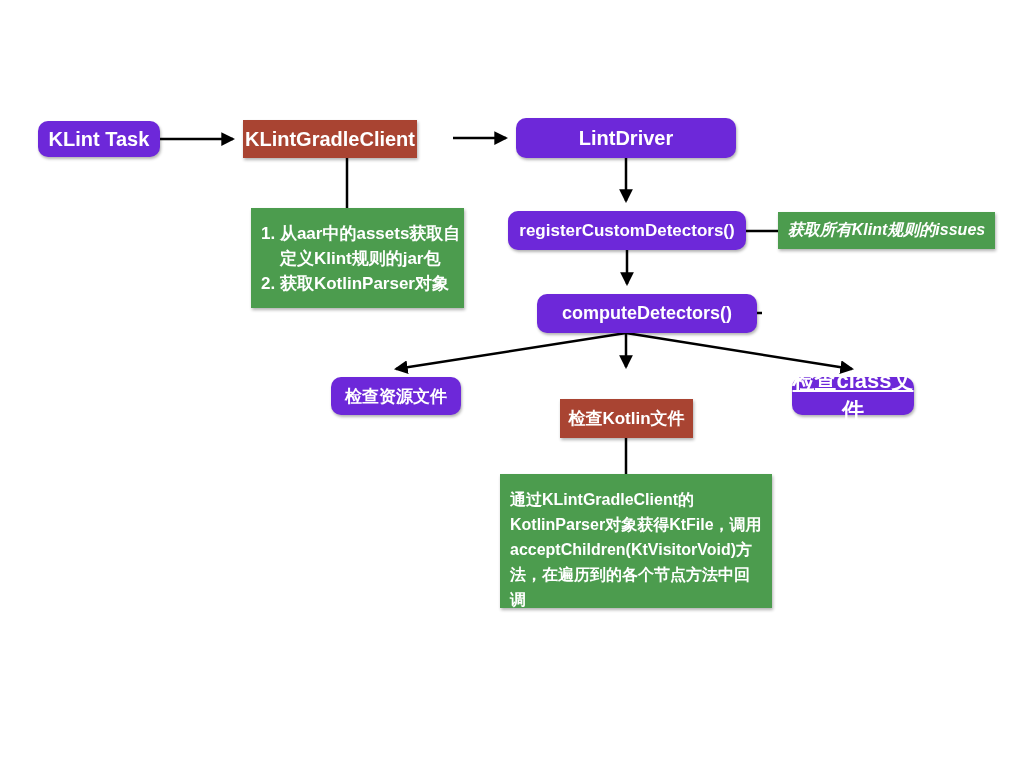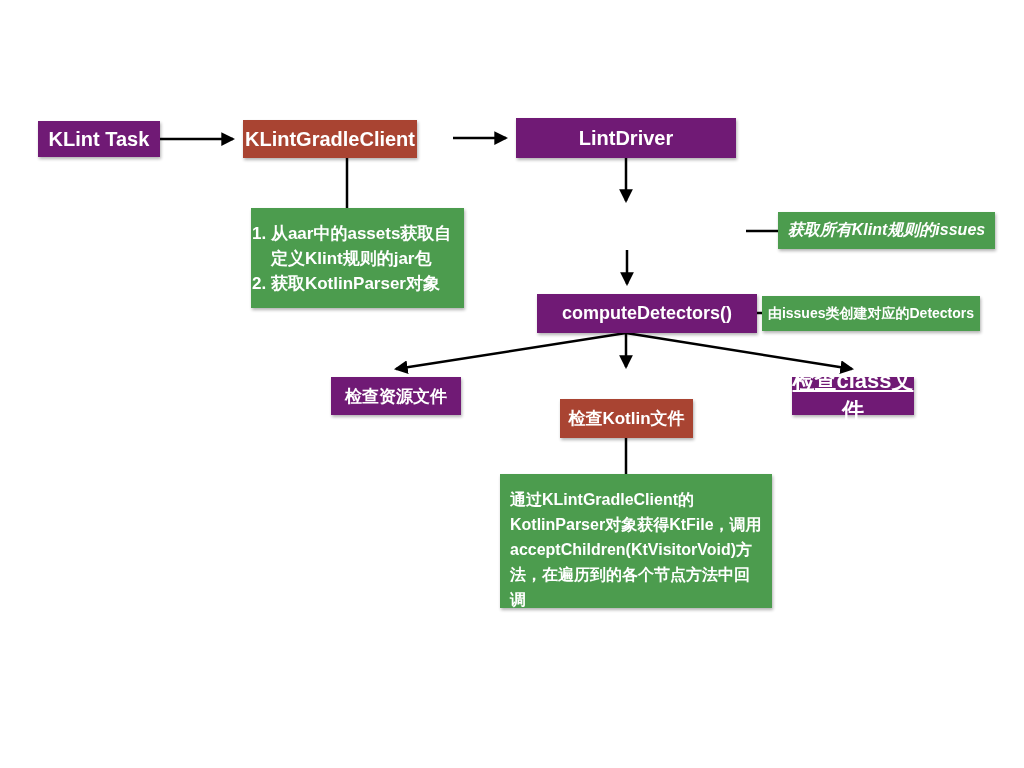--- a/index.html
+++ b/index.html
@@ -24,30 +24,30 @@
     position: absolute;
     display: flex;
     align-items: center;
     justify-content: center;
     color: #ffffff;
     font-weight: bold;
     box-sizing: border-box;
     box-shadow: 1px 2px 3px rgba(0,0,0,0.30);
     text-align: center;
   }
-  .blue  { background: #701a75; }
+  .blue  { background: #6d28d9; border-radius: 10px; }
   .red   { background: #A94432; }
   .green { background: #4C9C4E; }
 
   .node-klint-task            { left: 38px;  top: 121px; width: 122px; height: 36px; font-size: 20px; }
   .node-klint-gradle-client   { left: 243px; top: 120px; width: 174px; height: 38px; font-size: 20px; }
   .node-lint-driver           { left: 516px; top: 118px; width: 220px; height: 40px; font-size: 20px; }
   .note-gradle-client         { left: 251px; top: 208px; width: 213px; height: 100px; font-size: 17px;
                                 justify-content: flex-start; align-items: center; }
-  .note-gradle-client span    { white-space: pre-wrap; text-align: left; line-height: 25px; padding-left: 1px; }
+  .note-gradle-client span    { white-space: pre-wrap; text-align: left; line-height: 25px; padding-left: 10px; }
   .node-register-detectors    { left: 508px; top: 211px; width: 238px; height: 39px; font-size: 17px; }
   .note-register-issues       { left: 778px; top: 212px; width: 217px; height: 37px; font-size: 16px; font-style: italic; }
   .node-compute-detectors     { left: 516px; top: 294px; width: 220px; height: 39px; font-size: 18px; margin-left: 21px; }
   .note-compute-detectors     { left: 762px; top: 296px; width: 218px; height: 35px; font-size: 14px; }
   .node-check-resource        { left: 331px; top: 377px; width: 130px; height: 38px; font-size: 17px; }
   .node-check-kotlin          { left: 560px; top: 399px; width: 133px; height: 39px; font-size: 17px; }
   .node-check-class           { left: 792px; top: 377px; width: 122px; height: 38px; font-size: 22px; text-decoration: underline; }
   .note-kotlin-detail         { left: 500px; top: 474px; width: 272px; height: 134px; font-size: 16px;
                                 justify-content: flex-start; align-items: flex-start; padding: 13px 10px; }
   .note-kotlin-detail span    { white-space: pre-wrap; text-align: left; line-height: 25px; }
@@ -87,32 +87,32 @@
   <div class="box blue node-lint-driver">
     <span>LintDriver</span>
   </div>
 
   <div class="box green note-gradle-client">
     <span>1. 从aar中的assets获取自
     定义Klint规则的jar包
 2. 获取KotlinParser对象</span>
   </div>
 
+  <div class="box blue node-register-detectors">
+    <span>registerCustomDetectors()</span>
+  </div>
 
   <div class="box green note-register-issues">
     <span>获取所有Klint规则的issues</span>
   </div>
 
   <div class="box blue node-compute-detectors">
     <span>computeDetectors()</span>
   </div>
 
-  <div class="box green note-compute-detectors">
-    <span>由issues类创建对应的Detectors</span>
-  </div>
 
   <div class="box blue node-check-resource">
     <span>检查资源文件</span>
   </div>
 
   <div class="box red node-check-kotlin">
     <span>检查Kotlin文件</span>
   </div>
 
   <div class="box blue node-check-class">

